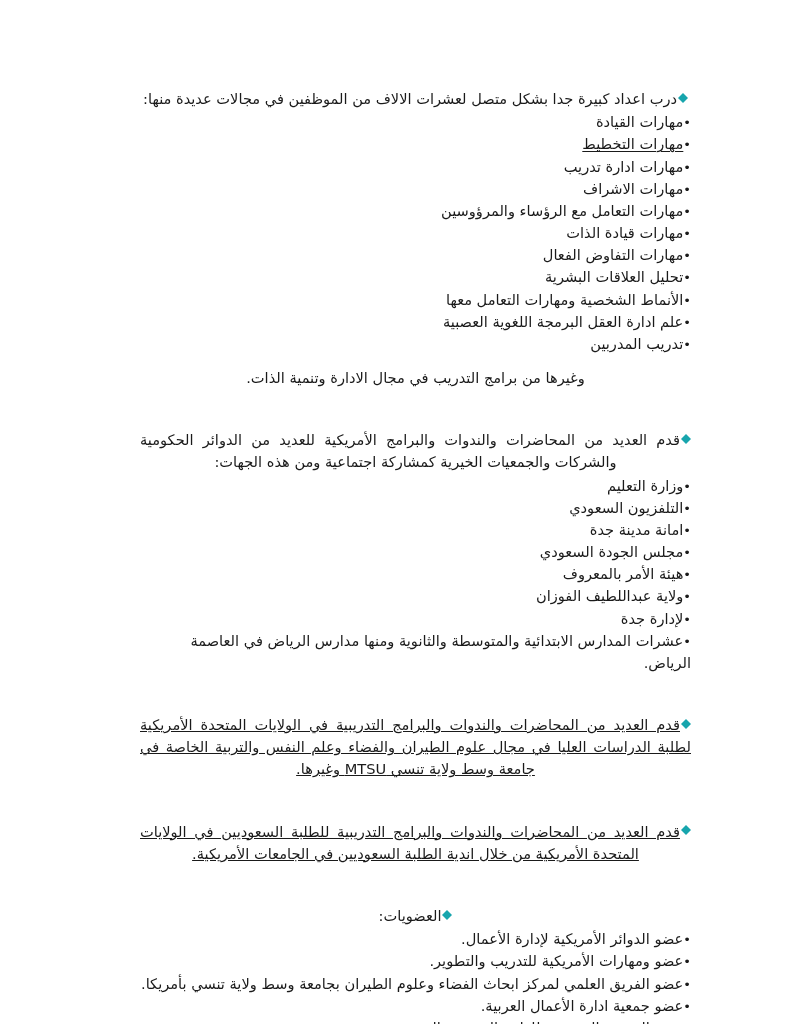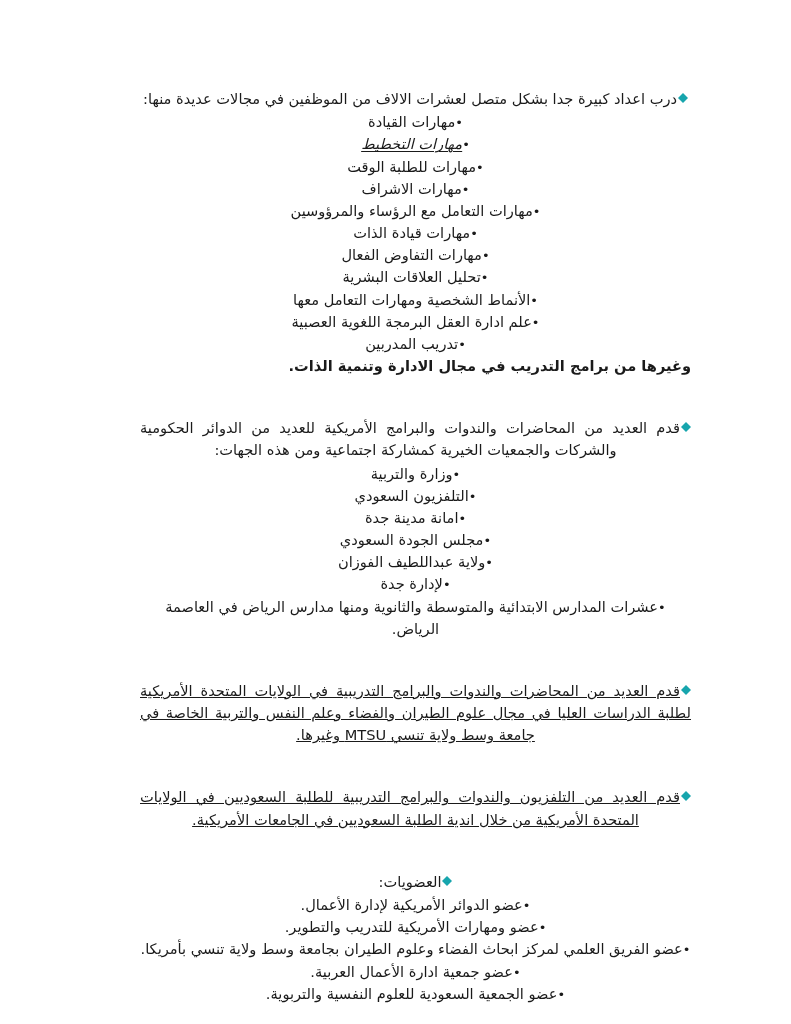--- a/index.html
+++ b/index.html
@@ -73,43 +73,42 @@
   }
 
   
   .bullet-list {
     list-style: none;
     margin: 0;
     padding: 0;
   }
   .bullet-list li {
     display: block;
-    text-align: center;
+    text-align: right;
     margin: 0;
     padding: 0;
     white-space: nowrap;
   }
   .bullet-list li .bul {
     font-size: 13px;
     line-height: 1;
   }
   .bullet-list li.wide {
     white-space: normal;
   }
   .bullet-list li.u .txt {
     text-decoration: underline;
     text-decoration-thickness: 1px;
     text-underline-offset: 2px;
-    font-style: italic;
   }
 
   .tail-line {
     display: block;
-    margin: 0;
-    font-weight: bold;
+    text-align: center;
+    margin: 12px;
   }
 
   .just-block {
     text-align: justify;
     text-align-last: center;
     direction: rtl;
     text-decoration: underline;
   }
   .spacer-md { height: 20px; }
 </style>
@@ -117,58 +116,59 @@
 <body>
 
 <div class="page">
   <div class="doc-body">
 
     <div class="section">
       <p class="lead"><span class="diamond"></span><span class="lead-inner">درب اعداد كبيرة جدا بشكل متصل لعشرات الالاف من الموظفين في مجالات عديدة منها:</span></p>
       <ul class="bullet-list">
         <li><span class="bul">•</span><span class="txt">مهارات القيادة</span></li>
         <li class="u"><span class="bul">•</span><span class="txt">مهارات التخطيط</span></li>
-        <li><span class="bul">•</span><span class="txt">مهارات للطلبة الوقت</span></li>
+        <li><span class="bul">•</span><span class="txt">مهارات ادارة تدريب</span></li>
         <li><span class="bul">•</span><span class="txt">مهارات الاشراف</span></li>
         <li><span class="bul">•</span><span class="txt">مهارات التعامل مع الرؤساء والمرؤوسين</span></li>
         <li><span class="bul">•</span><span class="txt">مهارات قيادة الذات</span></li>
         <li><span class="bul">•</span><span class="txt">مهارات التفاوض الفعال</span></li>
         <li><span class="bul">•</span><span class="txt">تحليل العلاقات البشرية</span></li>
         <li><span class="bul">•</span><span class="txt">الأنماط الشخصية ومهارات التعامل معها</span></li>
         <li><span class="bul">•</span><span class="txt">علم ادارة العقل البرمجة اللغوية العصبية</span></li>
         <li><span class="bul">•</span><span class="txt">تدريب المدربين</span></li>
       </ul>
       <div class="tail-line">وغيرها من برامج التدريب في مجال الادارة وتنمية الذات.</div>
     </div>
 
     <div class="spacer-md"></div>
 
     <div class="section">
       <p class="lead"><span class="diamond"></span><span class="lead-inner">قدم العديد من المحاضرات والندوات والبرامج الأمريكية للعديد من الدوائر الحكومية والشركات والجمعيات الخيرية كمشاركة اجتماعية ومن هذه الجهات:</span></p>
       <ul class="bullet-list">
-        <li><span class="bul">•</span><span class="txt">وزارة والتربية</span></li>
+        <li><span class="bul">•</span><span class="txt">وزارة التعليم</span></li>
         <li><span class="bul">•</span><span class="txt">التلفزيون السعودي</span></li>
         <li><span class="bul">•</span><span class="txt">امانة مدينة جدة</span></li>
         <li><span class="bul">•</span><span class="txt">مجلس الجودة السعودي</span></li>
+        <li><span class="bul">•</span><span class="txt">هيئة الأمر بالمعروف</span></li>
         <li><span class="bul">•</span><span class="txt">ولاية عبداللطيف الفوزان</span></li>
         <li><span class="bul">•</span><span class="txt">لإدارة جدة</span></li>
         <li class="wide"><span class="bul">•</span><span class="txt">عشرات المدارس الابتدائية والمتوسطة والثانوية ومنها مدارس الرياض في العاصمة الرياض.</span></li>
       </ul>
     </div>
 
     <div class="spacer-md"></div>
 
     <div class="section">
       <p class="lead just-block"><span class="diamond"></span><span class="lead-inner">قدم العديد من المحاضرات والندوات والبرامج التدريبية في الولايات المتحدة الأمريكية لطلبة الدراسات العليا في مجال علوم الطيران والفضاء وعلم النفس والتربية الخاصة في جامعة وسط ولاية تنسي MTSU وغيرها.</span></p>
     </div>
 
     <div class="spacer-md"></div>
 
     <div class="section">
-      <p class="lead just-block"><span class="diamond"></span><span class="lead-inner">قدم العديد من التلفزيون والندوات والبرامج التدريبية للطلبة السعوديين في الولايات المتحدة الأمريكية من خلال اندية الطلبة السعوديين في الجامعات الأمريكية.</span></p>
+      <p class="lead just-block"><span class="diamond"></span><span class="lead-inner">قدم العديد من المحاضرات والندوات والبرامج التدريبية للطلبة السعوديين في الولايات المتحدة الأمريكية من خلال اندية الطلبة السعوديين في الجامعات الأمريكية.</span></p>
     </div>
 
     <div class="spacer-md"></div>
 
     <div class="section">
       <p class="lead"><span class="diamond"></span><span class="lead-inner">العضويات:</span></p>
       <ul class="bullet-list">
         <li><span class="bul">•</span><span class="txt">عضو الدوائر الأمريكية لإدارة الأعمال.</span></li>
         <li><span class="bul">•</span><span class="txt">عضو ومهارات الأمريكية للتدريب والتطوير.</span></li>
         <li class="wide"><span class="bul">•</span><span class="txt">عضو الفريق العلمي لمركز ابحاث الفضاء وعلوم الطيران بجامعة وسط ولاية تنسي بأمريكا.</span></li>

